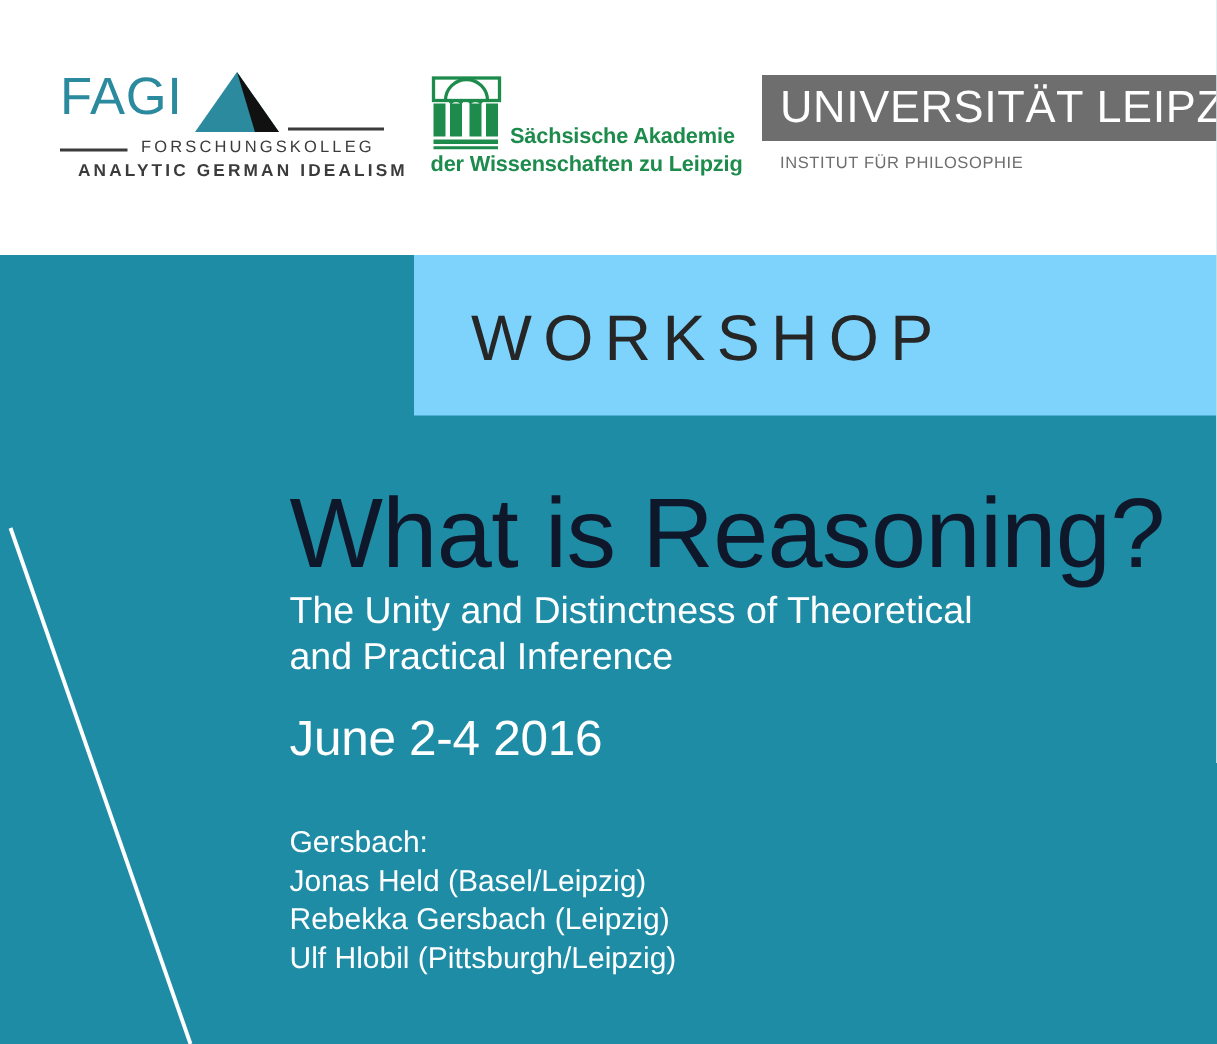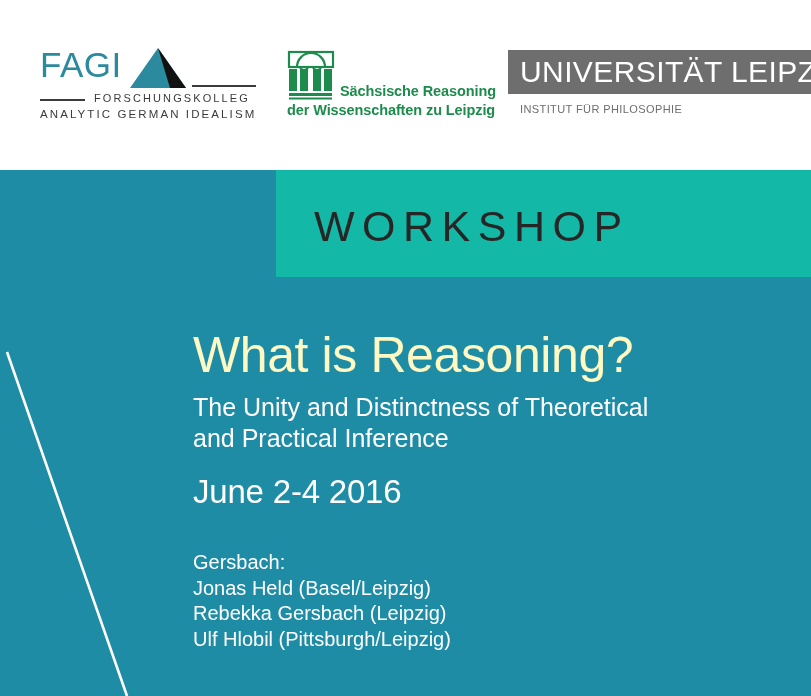--- a/index.html
+++ b/index.html
@@ -78,26 +78,26 @@
     left: 54px;
     top: 46px;
     font-size: 11px;
     letter-spacing: 2.1px;
     color: #3b3b3b;
     font-weight: 400;
     white-space: nowrap;
   }
   .fagi-line2 {
     position: absolute;
-    left: 0px;
+    left: 12px;
     top: 62px;
     font-size: 11.5px;
     letter-spacing: 2.1px;
     color: #3b3b3b;
-    font-weight: 400;
+    font-weight: 700;
     white-space: nowrap;
   }
 
   
   .saw-logo {
     position: absolute;
     left: 263px;
     top: 50px;
     width: 180px;
     height: 70px;
@@ -172,40 +172,40 @@
     pointer-events: none;
   }
 
   
   .workshop-band {
     position: absolute;
     left: 276px;
     top: 0px;
     width: 535px;
     height: 107px;
-    background: #14b8a6;
+    background: #7dd3fc;
   }
   .workshop-text {
     position: absolute;
     left: 38px;
     top: 32px;
     color: #262626;
     font-size: 43px;
     font-weight: 400;
     letter-spacing: 7.5px;
     white-space: nowrap;
   }
 
   
   .main-title {
     position: absolute;
     left: 193px;
     top: 157px;
-    color: #fef9c3;
-    font-size: 50px;
+    color: #0f172a;
+    font-size: 66px;
     font-weight: 400;
     letter-spacing: -0.4px;
     line-height: 56px;
     white-space: nowrap;
   }
   .subtitle {
     position: absolute;
     left: 193px;
     top: 222px;
     width: 560px;
@@ -268,21 +268,21 @@
           <rect x="37" y="19" width="8" height="22"></rect>
           <rect x="2" y="43" width="43" height="3"></rect>
           <rect x="2" y="47.5" width="43" height="2"></rect>
         </g>
         <g fill="none" stroke="#1d8b4c" stroke-width="2">
           <path d="M13 19 A5 5 0 0 1 21 19"></path>
           <path d="M26 19 A5 5 0 0 1 34 19"></path>
         </g>
       </svg>
       <div class="saw-text">
-        <span class="saw-text-l1">Sächsische Reasoning</span>
+        <span class="saw-text-l1">Sächsische Akademie</span>
         <span class="saw-text-l2">der Wissenschaften zu Leipzig</span>
       </div>
     </div>
 
     <div class="ul-bar">
       <div class="ul-bar-text">UNIVERSITÄT LEIPZIG</div>
     </div>
     <div class="ul-sub">INSTITUT FÜR PHILOSOPHIE</div>
   </div>
 

